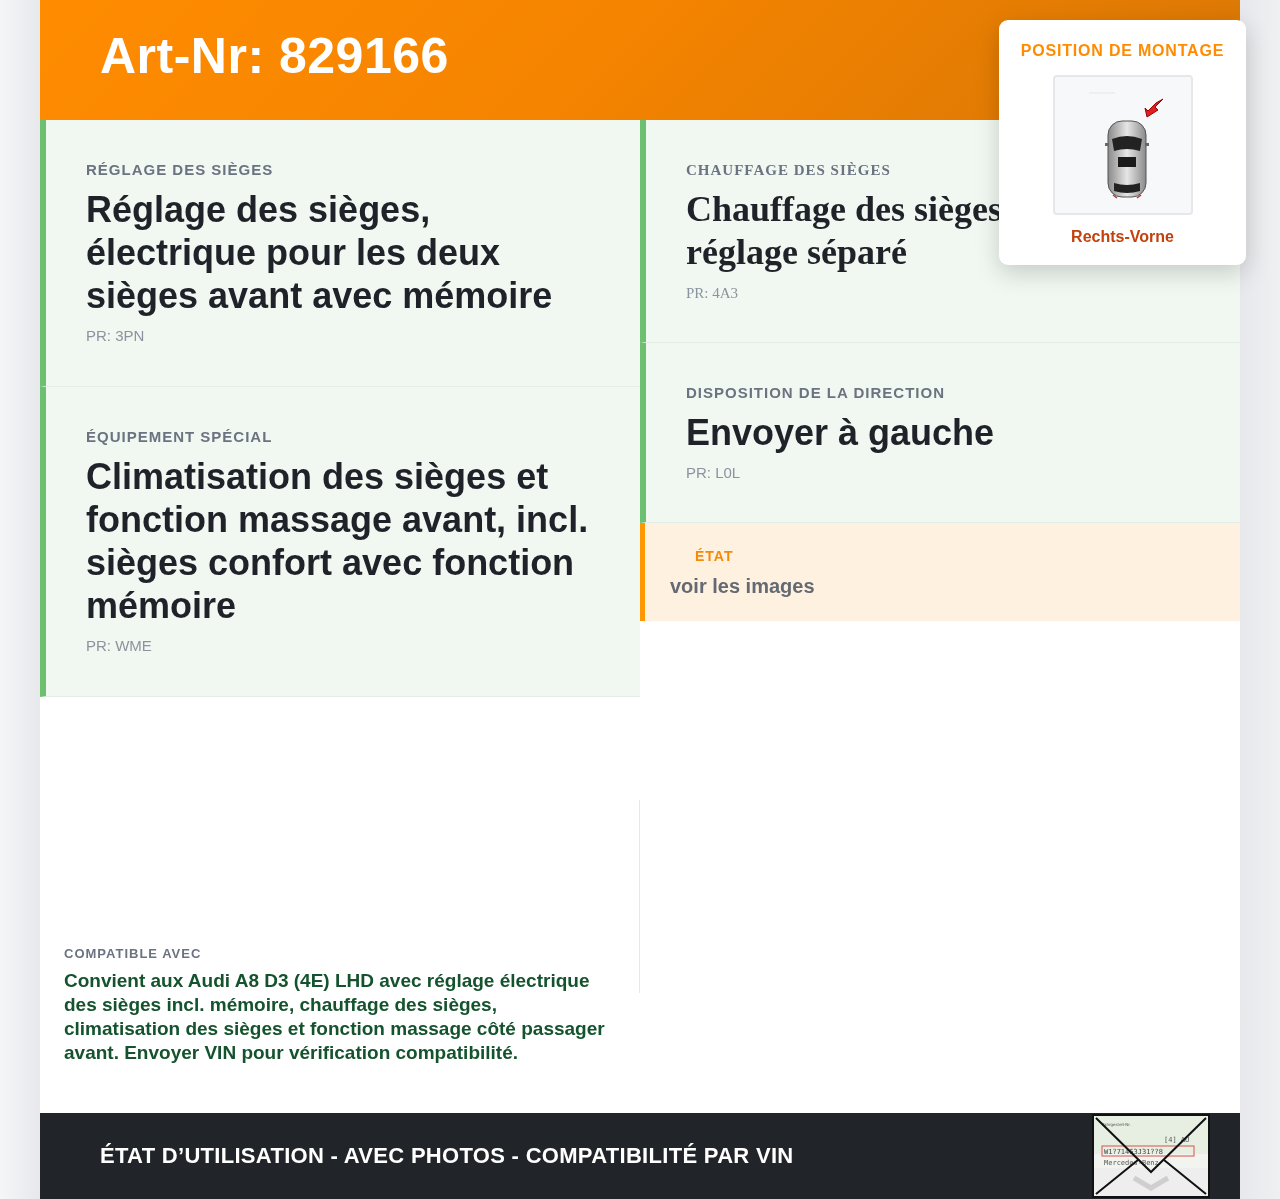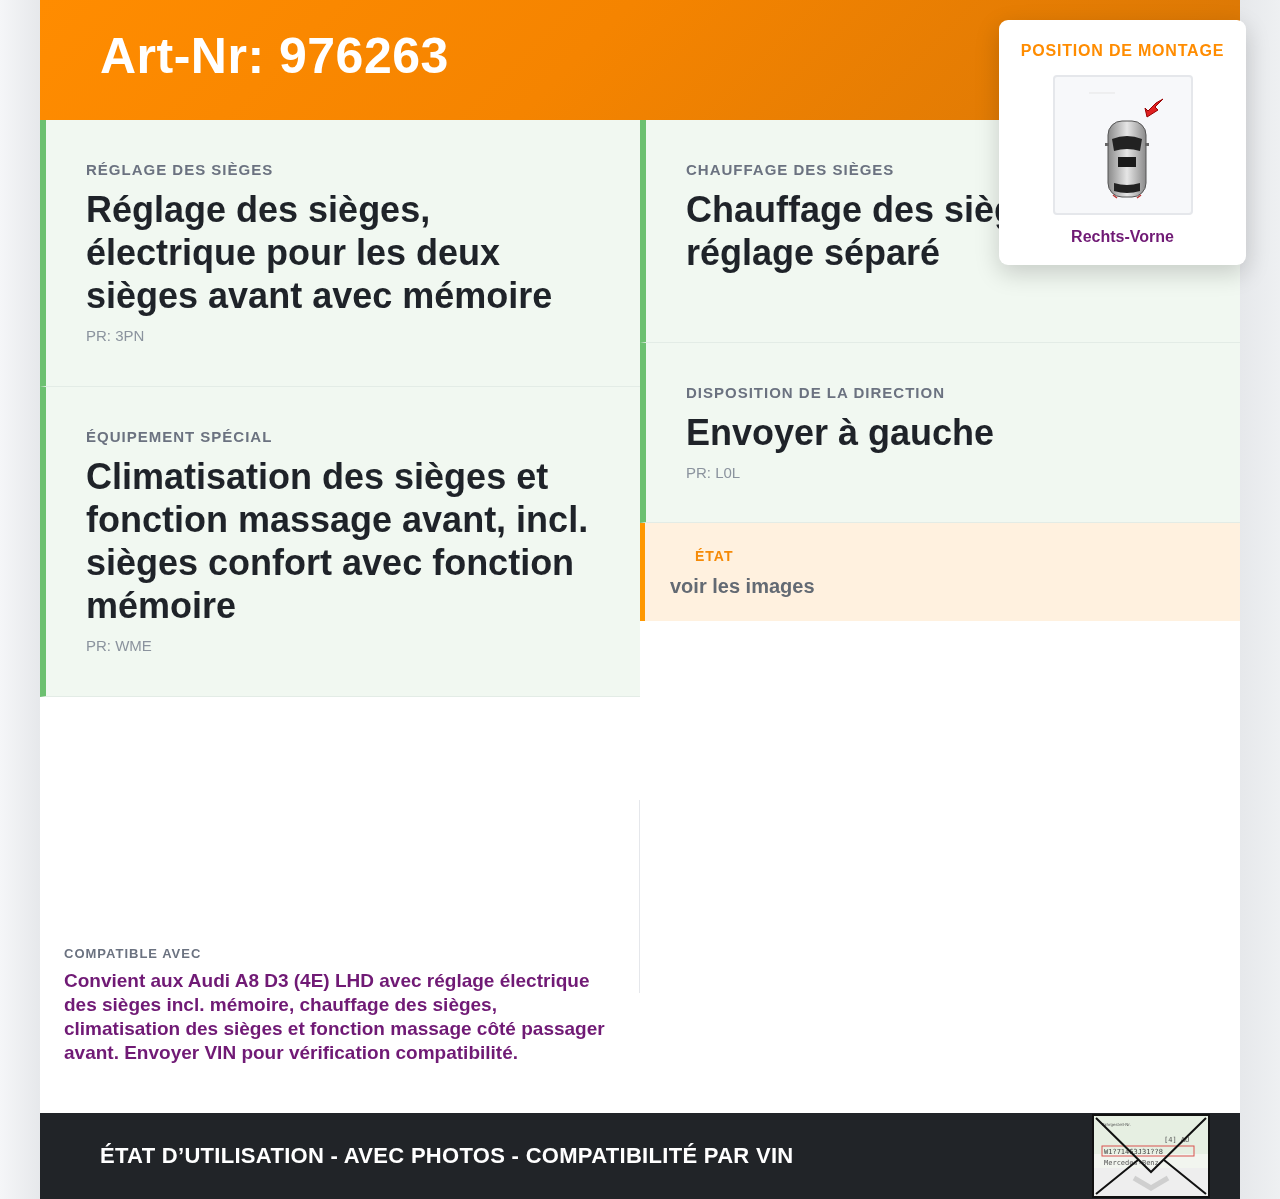--- a/index.html
+++ b/index.html
@@ -48,21 +48,21 @@
       margin-top: 8px;
       font-size: 36px; font-weight: 700; color: #1f2329; line-height: 43px;
     }
     .cell .pr {
       margin-top: 9px;
       font-size: 15px; color: #8b939e; line-height: 20px;
     }
     .left .c1 { height: 267px; }
     .left .c2 { height: 223px; }
     .left .c3 { height: 310px; }
-    .right .c1 { height: 223px; }
+    .right .c1 { height: 223px; font-family: Liberation Serif, serif; }
     .right .c2 { height: 180px; }
     .etat {
       position: relative;
       background: #fff1df;
       border-left: 5px solid #ff9800;
       height: 98px;
       padding: 23px 25px 0 25px;
     }
     .etat .label {
       font-size: 14px; font-weight: 700; color: #f58a07; letter-spacing: 1px; line-height: 20px; padding-left: 25px;
@@ -74,21 +74,21 @@
       position: absolute; left: 599px; top: 800px; width: 1px; height: 193px; background: #e5e7eb;
     }
     .compat {
       position: absolute; top: 920px; left: 0; width: 599px; height: 193px;
       padding: 25px 24px 0 24px; background: #ffffff;
     }
     .compat .label {
       font-size: 13px; font-weight: 700; color: #6b7280; letter-spacing: 1px; line-height: 18px;
     }
     .compat .text {
-      margin-top: 6px; font-size: 19px; font-weight: 700; color: #701a75; line-height: 24px;
+      margin-top: 6px; font-size: 19px; font-weight: 700; color: #14532d; line-height: 24px;
     }
     .footer {
       position: absolute; top: 1113px; left: 0; width: 1200px; height: 86px;
       background: #212428;
     }
     .footer-text {
       position: absolute; left: 60px; top: 30px;
       color: #ffffff; font-size: 22px; font-weight: 700; letter-spacing: 0.3px; line-height: 26px;
     }
     .vin-thumb {
@@ -105,50 +105,51 @@
     .popup-title {
       margin-top: 21px; font-size: 16px; font-weight: 700; color: #ff8c00;
       letter-spacing: 0.8px; line-height: 20px;
     }
     .popup-img {
       margin: 14px auto 0; width: 140px; height: 140px;
       background: #f7f8fa; border: 2px solid #e5e7eb; border-radius: 4px;
       position: relative;
     }
     .popup-caption {
-      margin-top: 12px; font-size: 16px; font-weight: 700; color: #701a75; line-height: 20px;
+      margin-top: 12px; font-size: 16px; font-weight: 700; color: #c2410c; line-height: 20px;
     }
   </style>
 </head>
 <body>
 
 <div class="page">
 
   <div class="header">
-    <div class="header-title">Art-Nr: 976263</div>
+    <div class="header-title">Art-Nr: 829166</div>
   </div>
 
   <div class="grid">
     <div class="col left">
       <div class="cell c1">
         <div class="label">RÉGLAGE DES SIÈGES</div>
         <div class="value">Réglage des sièges, électrique pour les deux sièges avant avec mémoire</div>
         <div class="pr">PR: 3PN</div>
       </div>
       <div class="cell c3">
         <div class="label">ÉQUIPEMENT SPÉCIAL</div>
         <div class="value">Climatisation des sièges et fonction massage avant, incl. sièges confort avec fonction mémoire</div>
         <div class="pr">PR: WME</div>
       </div>
     </div>
 
     <div class="col right">
       <div class="cell c1">
         <div class="label">CHAUFFAGE DES SIÈGES</div>
         <div class="value">Chauffage des sièges avant, réglage séparé</div>
+        <div class="pr">PR: 4A3</div>
       </div>
       <div class="cell c2">
         <div class="label">DISPOSITION DE LA DIRECTION</div>
         <div class="value">Envoyer à gauche</div>
         <div class="pr">PR: L0L</div>
       </div>
       <div class="etat">
         <div class="label">ÉTAT</div>
         <div class="value">voir les images</div>
       </div>

